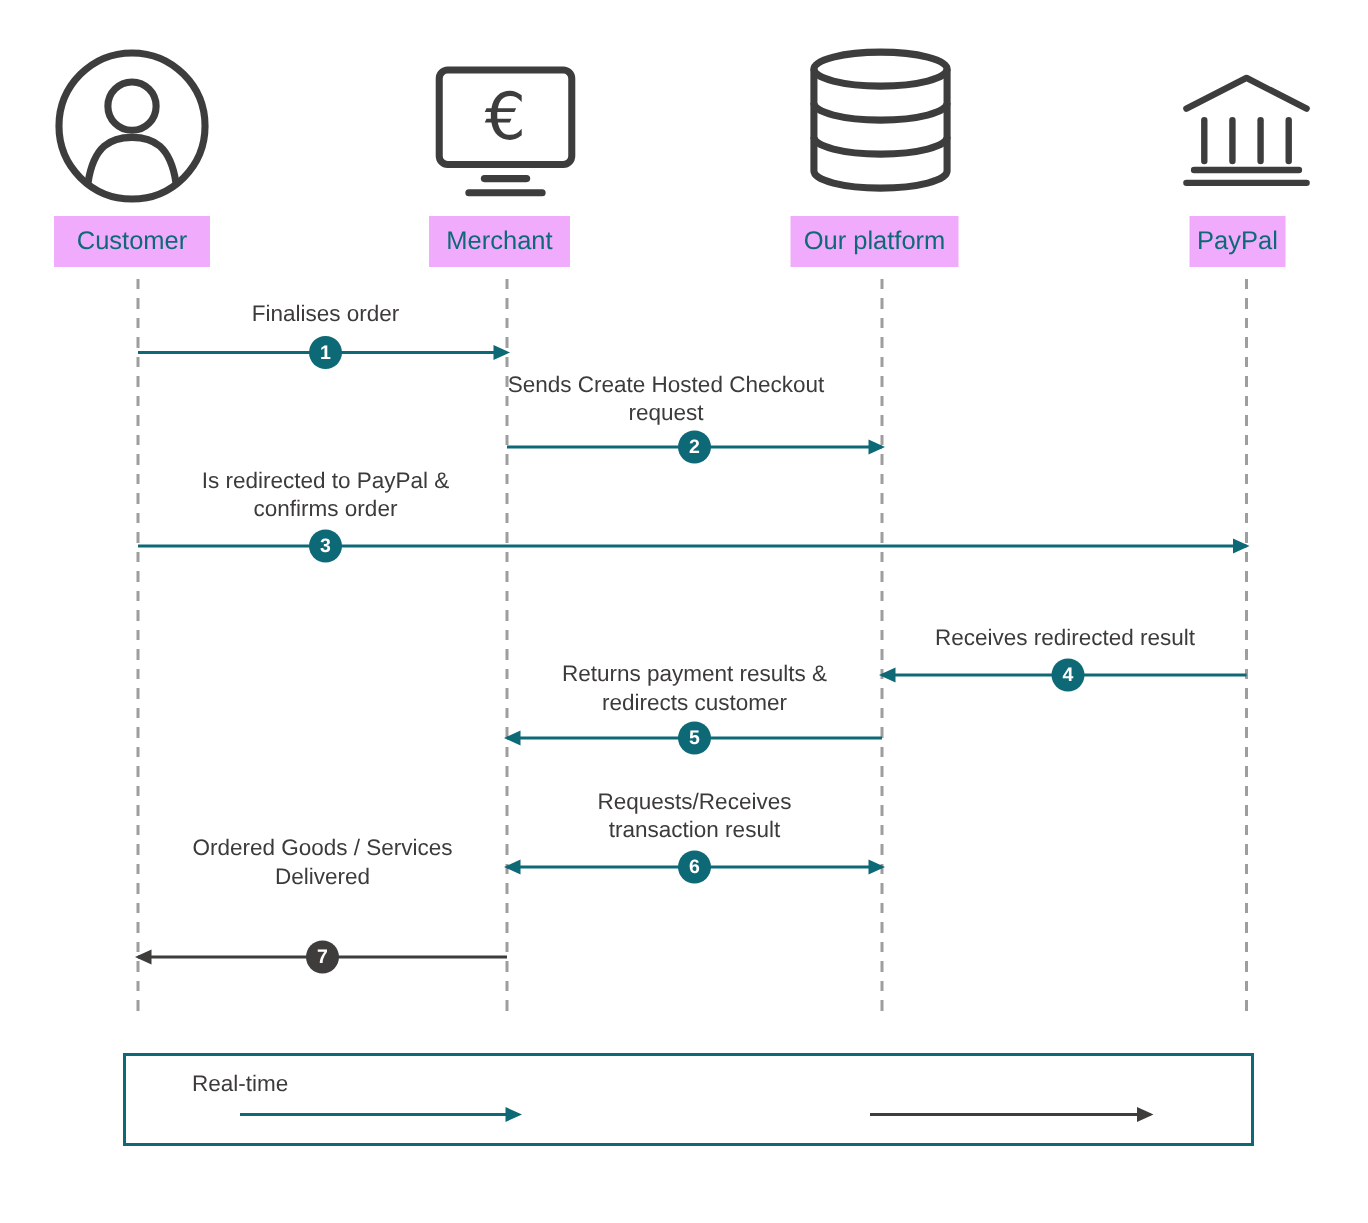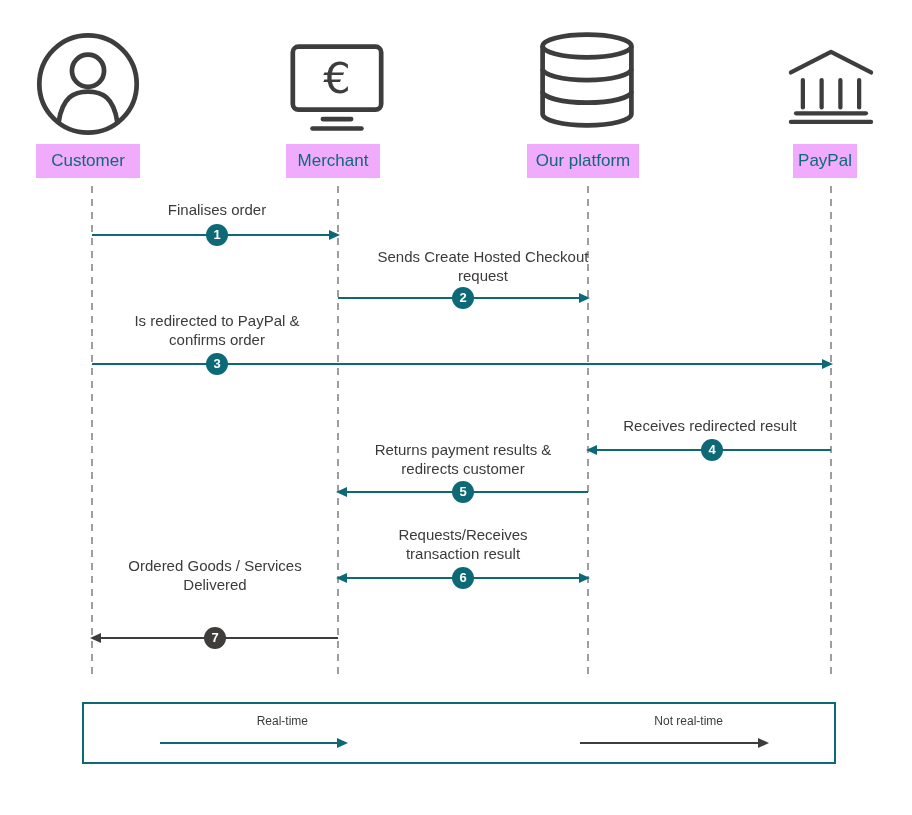--- a/index.html
+++ b/index.html
@@ -35,21 +35,21 @@
     position:absolute; width:22px; height:22px; border-radius:50%;
     background:#0e6977; color:#ffffff; font-size:13px; font-weight:bold;
     text-align:center; line-height:22px;
   }
   .badge.dark { background:#3f3c3c; }
   .legend {
     position:absolute; left:82px; top:702px; width:750px; height:58px;
     border:2px solid #0e6977; background:#ffffff;
   }
   .legend-label {
-    position:absolute; font-size:12px; color:#3d3a3a; text-align:right;
+    position:absolute; font-size:15px; color:#3d3a3a; text-align:left;
   }
 </style>
 </head>
 <body>
 
 <div id="canvas">
 
   <div class="lifeline" style="left:91px"></div>
   <div class="lifeline" style="left:337px"></div>
   <div class="lifeline" style="left:587px"></div>
@@ -109,21 +109,21 @@
 
   <div>
     <div class="msg-label" style="left:117px;top:200px;width:200px">Finalises order</div>
     <div class="arrow teal" style="left:92px;top:234px;width:246px">
       <span class="head right"></span>
     </div>
     <div class="badge" style="left:206px;top:224px">1</div>
   </div>
 
   <div>
-    <div class="msg-label" style="left:368px;top:247px;width:230px">Sends Create Hosted Checkout request</div>
+    <div class="msg-label" style="left:329px;top:247px;width:230px">Sends Create Hosted Checkout request</div>
     <div class="arrow teal" style="left:338px;top:297px;width:250px">
       <span class="head right"></span>
     </div>
     <div class="badge" style="left:452px;top:287px">2</div>
   </div>
 
   <div>
     <div class="msg-label" style="left:117px;top:311px;width:200px">Is redirected to PayPal &amp; confirms order</div>
     <div class="arrow teal" style="left:92px;top:363px;width:739px">
       <span class="head right"></span>
@@ -162,19 +162,18 @@
       <span class="head left"></span>
     </div>
     <div class="badge dark" style="left:204px;top:627px">7</div>
   </div>
 
   <div class="legend">
     <div class="legend-label" style="left:44px;top:10px;width:180px">Real-time</div>
     <div class="arrow teal" style="left:76px;top:38px;width:186px">
       <span class="head right"></span>
     </div>
-    <div class="legend-label" style="left:459px;top:10px;width:180px">Not real-time</div>
     <div class="arrow dark" style="left:496px;top:38px;width:187px">
       <span class="head right"></span>
     </div>
   </div>
 
 </div>
 
 </body></html>

